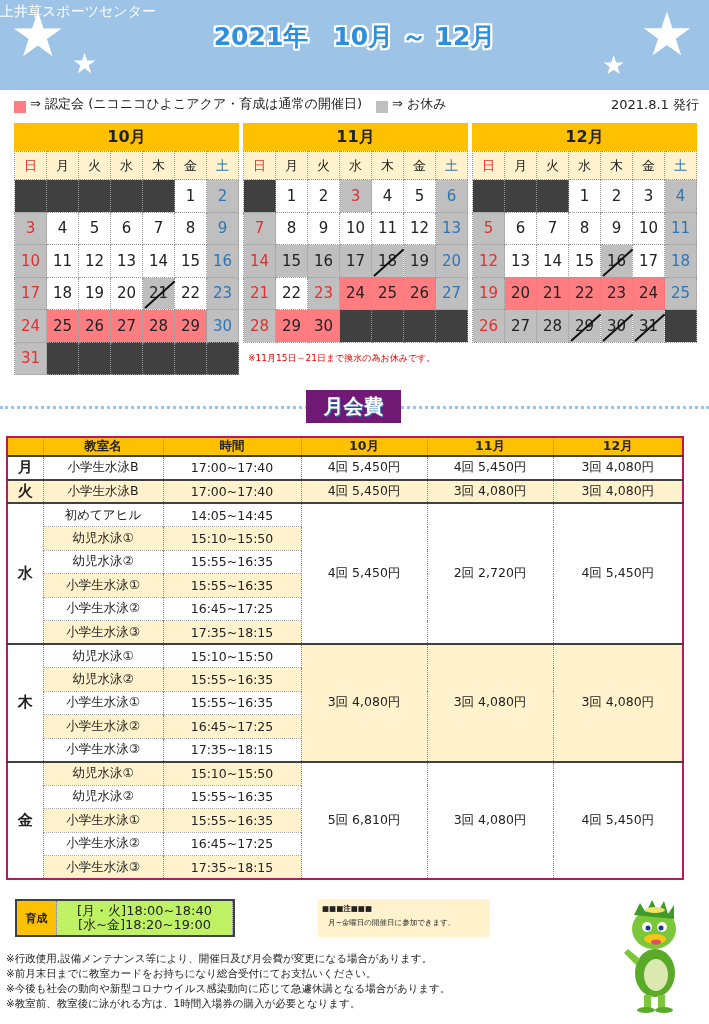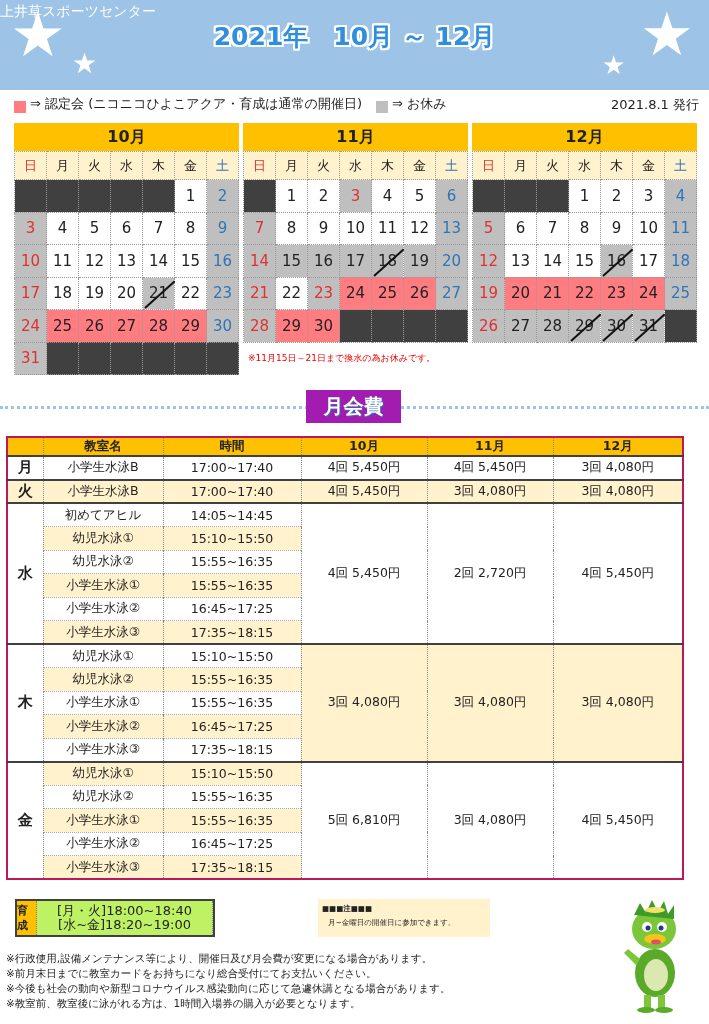--- a/index.html
+++ b/index.html
@@ -18,21 +18,21 @@
 .cal .mh{background:#ffc000;text-align:center;font-weight:bold;font-size:16px;height:28px;line-height:28px;}
 .cal table{border-collapse:collapse;width:100%;table-layout:fixed;}
 .cal td{height:32.5px;text-align:center;font-size:15px;border:1px dotted #999;}
 .cal tr.dow td{height:28px;background:#fff2cc;font-size:13px;}
 .sun{color:#e03030;} .sat{color:#2e75b6;}
 .w{background:#fff;} .g{background:#bfbfbf;} .k{background:#404040;} .p{background:#ff7c80;}
 .slash{position:relative;}
 .slash::after{content:"";position:absolute;left:2px;top:50%;width:40px;height:2px;background:#111;transform:rotate(-42deg);transform-origin:left center;margin-top:14px;}
 .note{position:absolute;top:352px;left:248px;font-size:9px;color:#e00;}
 .divline{position:absolute;top:406px;left:0;width:709px;border-top:3px dotted #9dc3e6;}
-.feebadge{position:absolute;top:390px;left:306px;width:95px;height:33px;background:#a21caf;color:#fff;font-weight:bold;font-size:20px;text-align:center;line-height:33px;text-shadow:1px 1px #2e75b6;}
+.feebadge{position:absolute;top:390px;left:306px;width:95px;height:33px;background:#701a75;color:#fff;font-weight:bold;font-size:20px;text-align:center;line-height:33px;text-shadow:1px 1px #2e75b6;}
 .fee{position:absolute;top:436px;left:6px;width:676px;border-collapse:collapse;border:2px solid #be185d;table-layout:fixed;padding-left:20px;}
 .fee td{border-left:1px dotted #888;border-right:1px dotted #888;border-top:1px dotted #aaa;text-align:center;font-size:12.5px;height:23.5px;}
 .fee tr.hd td{background:#ffc000;font-weight:bold;border-bottom:2px solid #404040;height:19px;}
 .fee .y{background:#fff2cc;}
 .fee .day{font-weight:bold;font-size:15px;}
 .fee tr.grp td{border-top:2px solid #404040;}
 .ikusei{position:absolute;top:899px;left:15px;display:flex;border:2px solid #404040;height:38px;}
 .ikusei div{display:flex;align-items:center;justify-content:center;font-size:13px;}
 .remarks{position:absolute;top:951px;left:6px;font-size:10.5px;line-height:15px;}
 .mascot{position:absolute;top:895px;left:618px;width:70px;height:120px;}
@@ -364,21 +364,21 @@
         <td class="w">16:45~17:25</td>
       </tr>
       <tr class="">
         <td class="y">小学生水泳③</td>
         <td class="y">17:35~18:15</td>
       </tr>
     </tbody>
   </table>
 
 <div class="ikusei">
-  <div style="width:20px;background:#ffc000;font-weight:bold;font-size:11px;border-right:1px dotted #888">育成</div>
+  <div style="width:40px;background:#ffc000;font-weight:bold;font-size:11px;border-right:1px dotted #888">育成</div>
   <div style="width:176px;background:#bef264;flex-direction:column;line-height:14px;border-right:1px dotted #888">
     <span>[月・火]18:00~18:40</span>
     <span>[水~金]18:20~19:00</span>
   </div>
 </div>
 <div class="sidebox">
   <div style="font-weight:bold">■■■注■■■</div>
   <div style="margin-top:4px;padding-left:6px">月~金曜日の開催日に参加できます。</div>
 </div>
 

